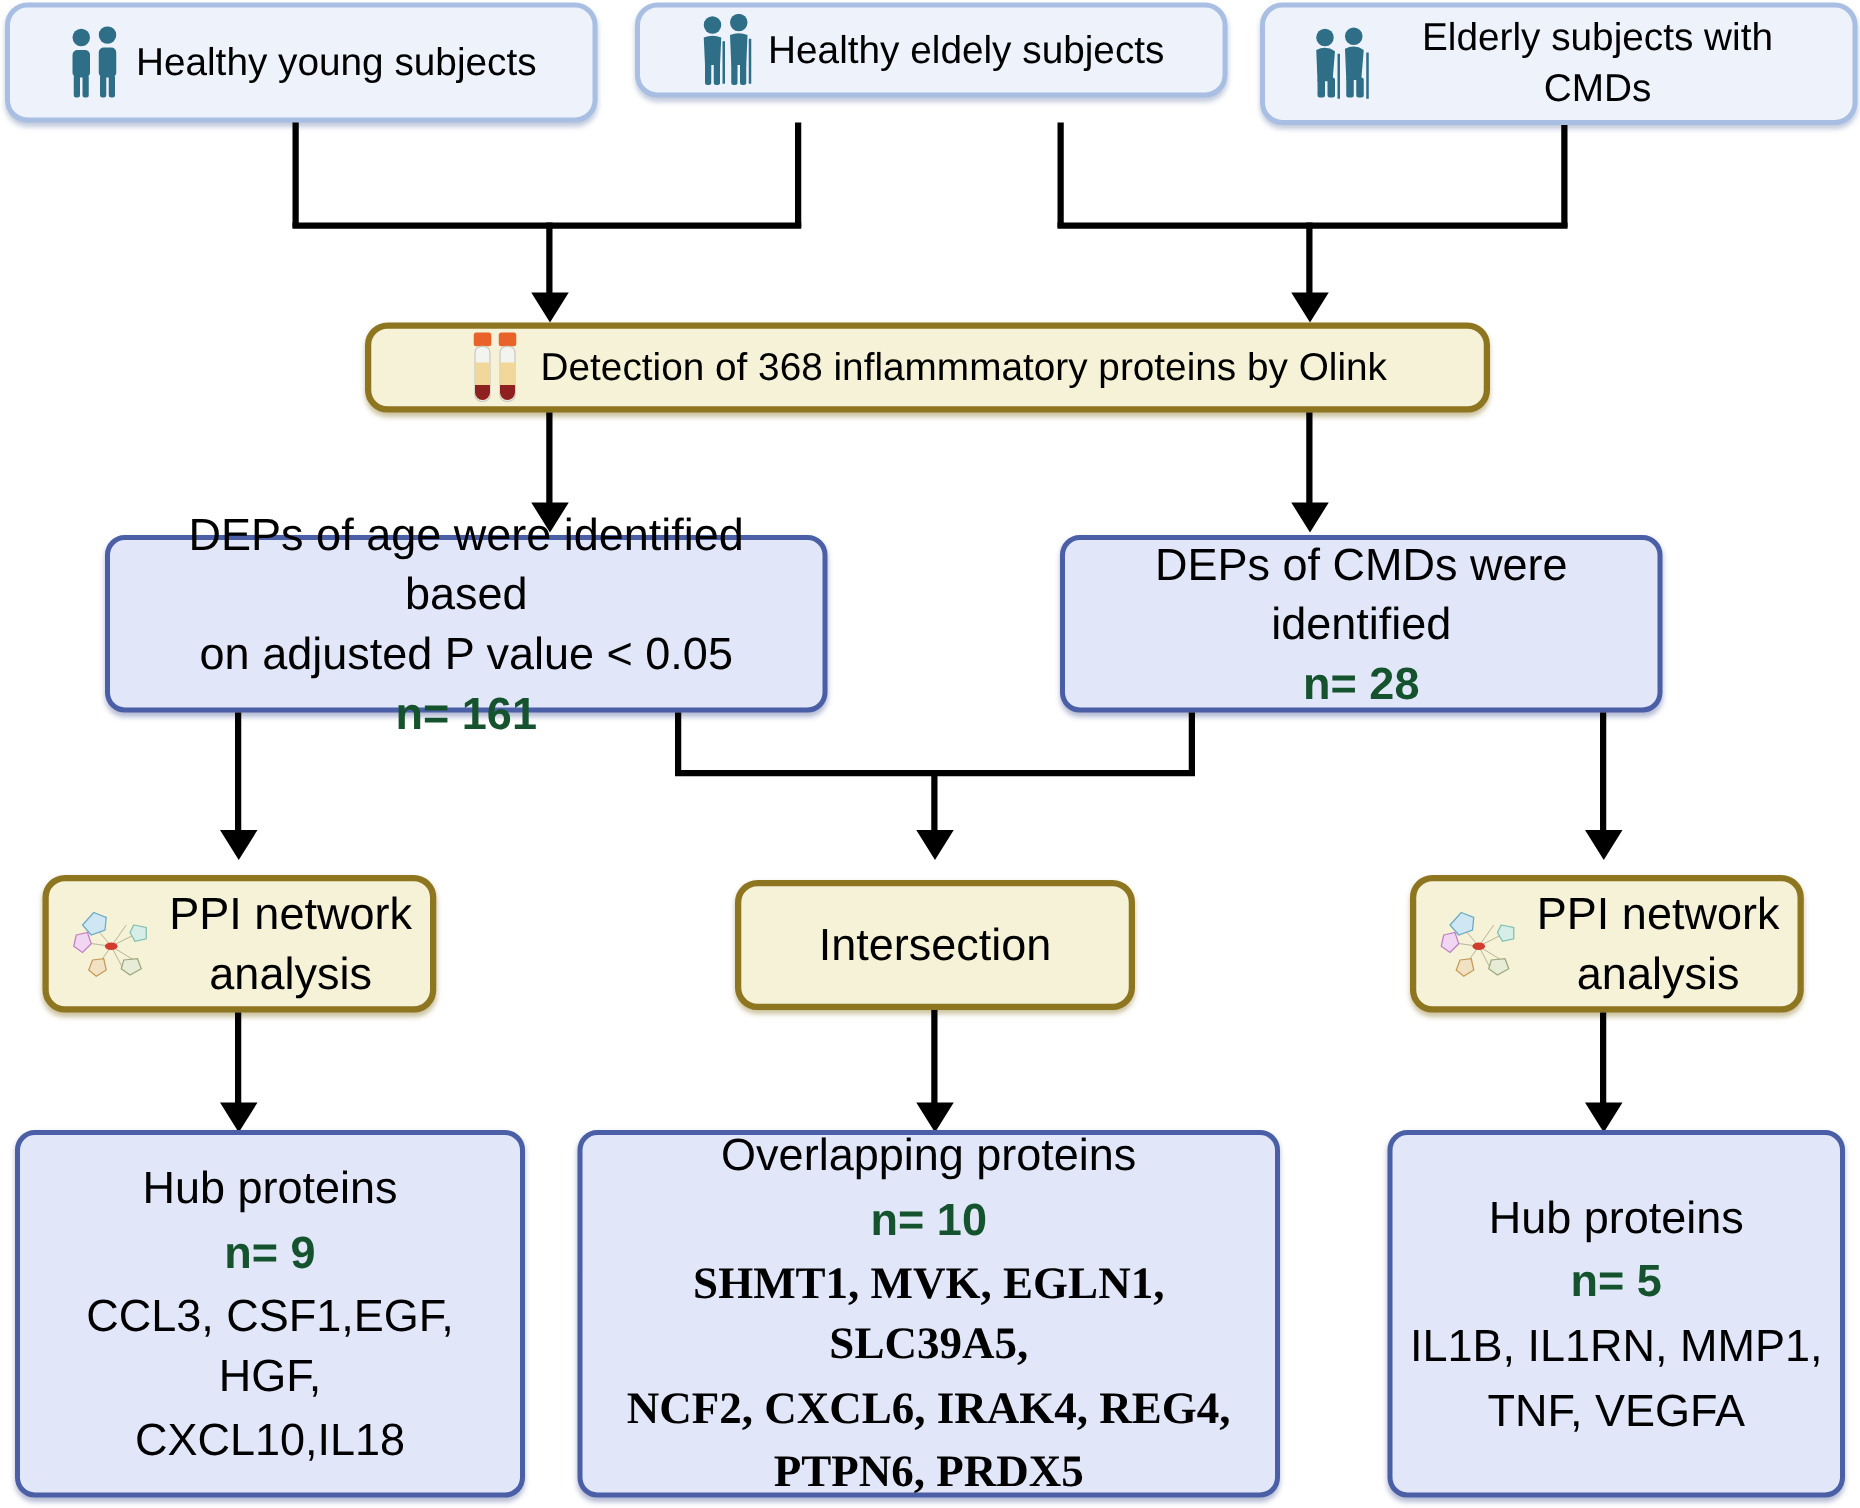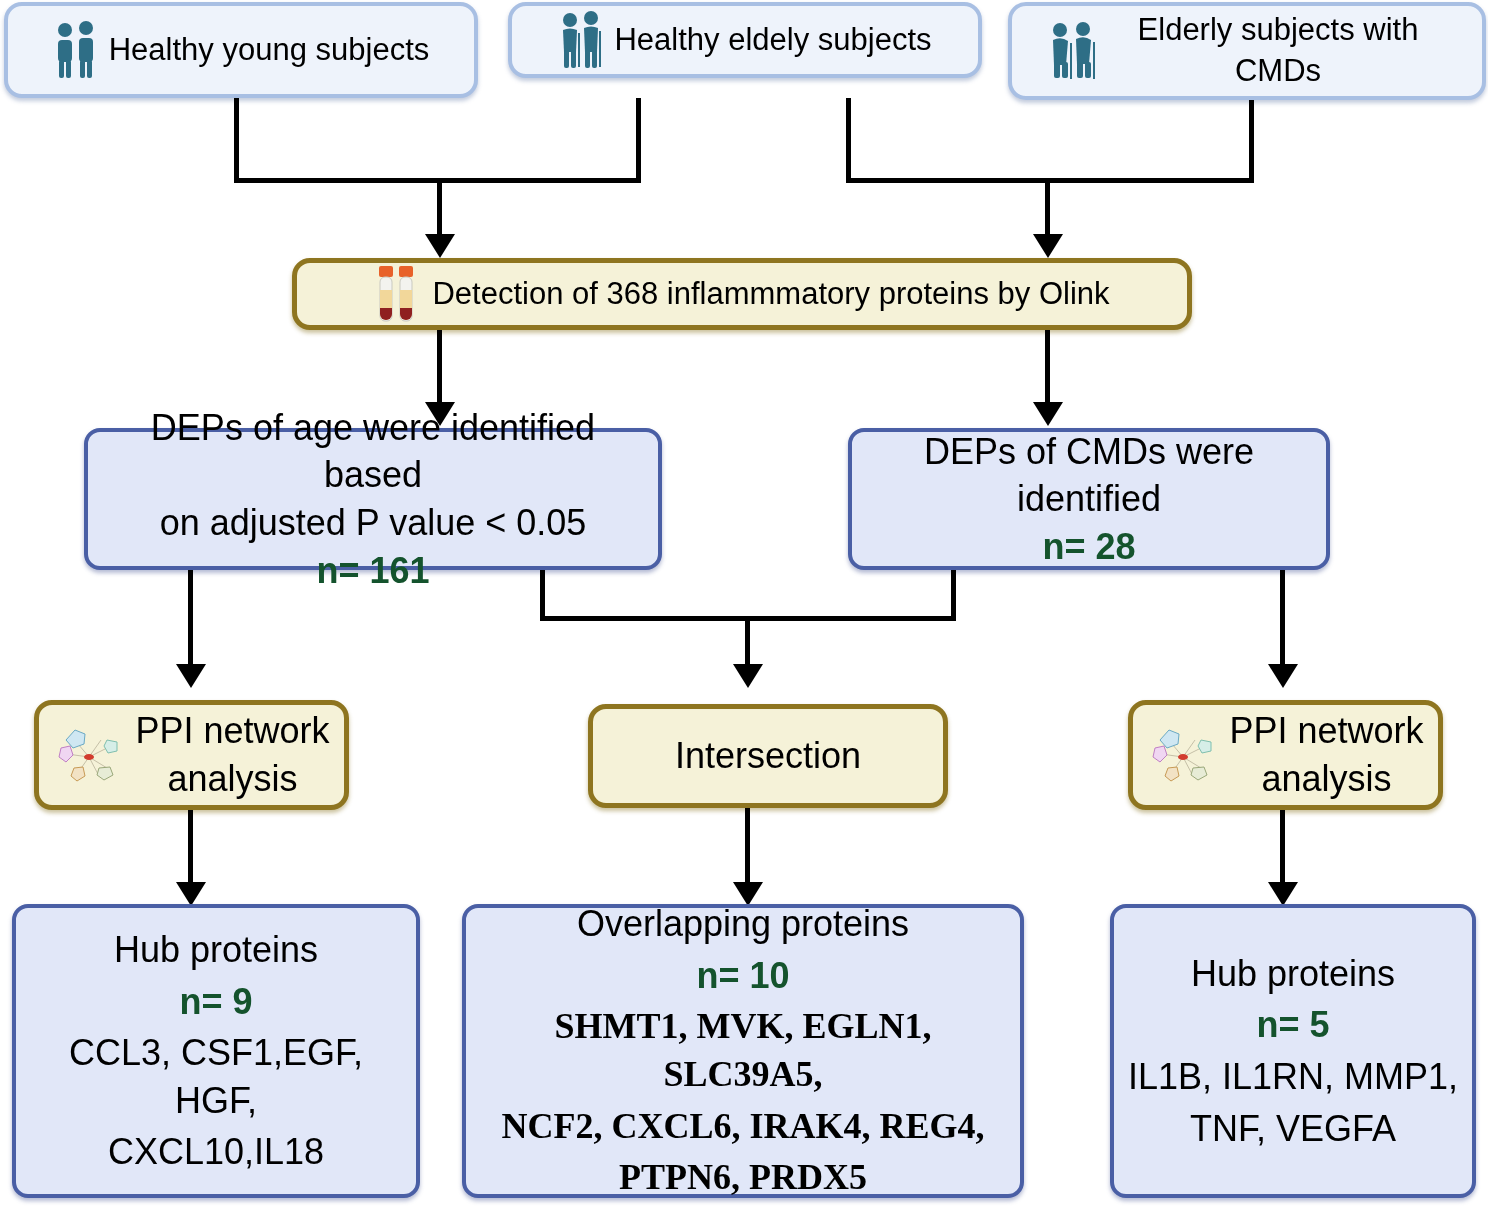--- a/index.html
+++ b/index.html
@@ -208,21 +208,21 @@
           <ellipse cx="36" cy="33" rx="5" ry="3" fill="#d23c2e"></ellipse>
         </svg>
       </span>
       <span class="stack" style="width:auto;padding:0;">
         <span class="txt">PPI network</span>
         <span class="txt">analysis</span>
       </span>
     </div>
   </div>
 
-  <div class="node olive" style="left:588px;top:704px;width:360px;height:104px;">
+  <div class="node olive" style="left:588px;top:704px;width:320px;height:104px;">
     <span class="txt">Intersection</span>
   </div>
 
   <div class="node olive" style="left:1128px;top:700px;width:315px;height:110px;">
     <div class="row-inner" style="gap:8px;">
       <span class="icon">
         <svg width="74" height="62" viewBox="0 0 74 62">
           <g stroke="#b9b39a" stroke-width="0.8" fill="none">
             <line x1="36" y1="33" x2="20" y2="14"></line>
               <line x1="36" y1="33" x2="14" y2="30"></line>

